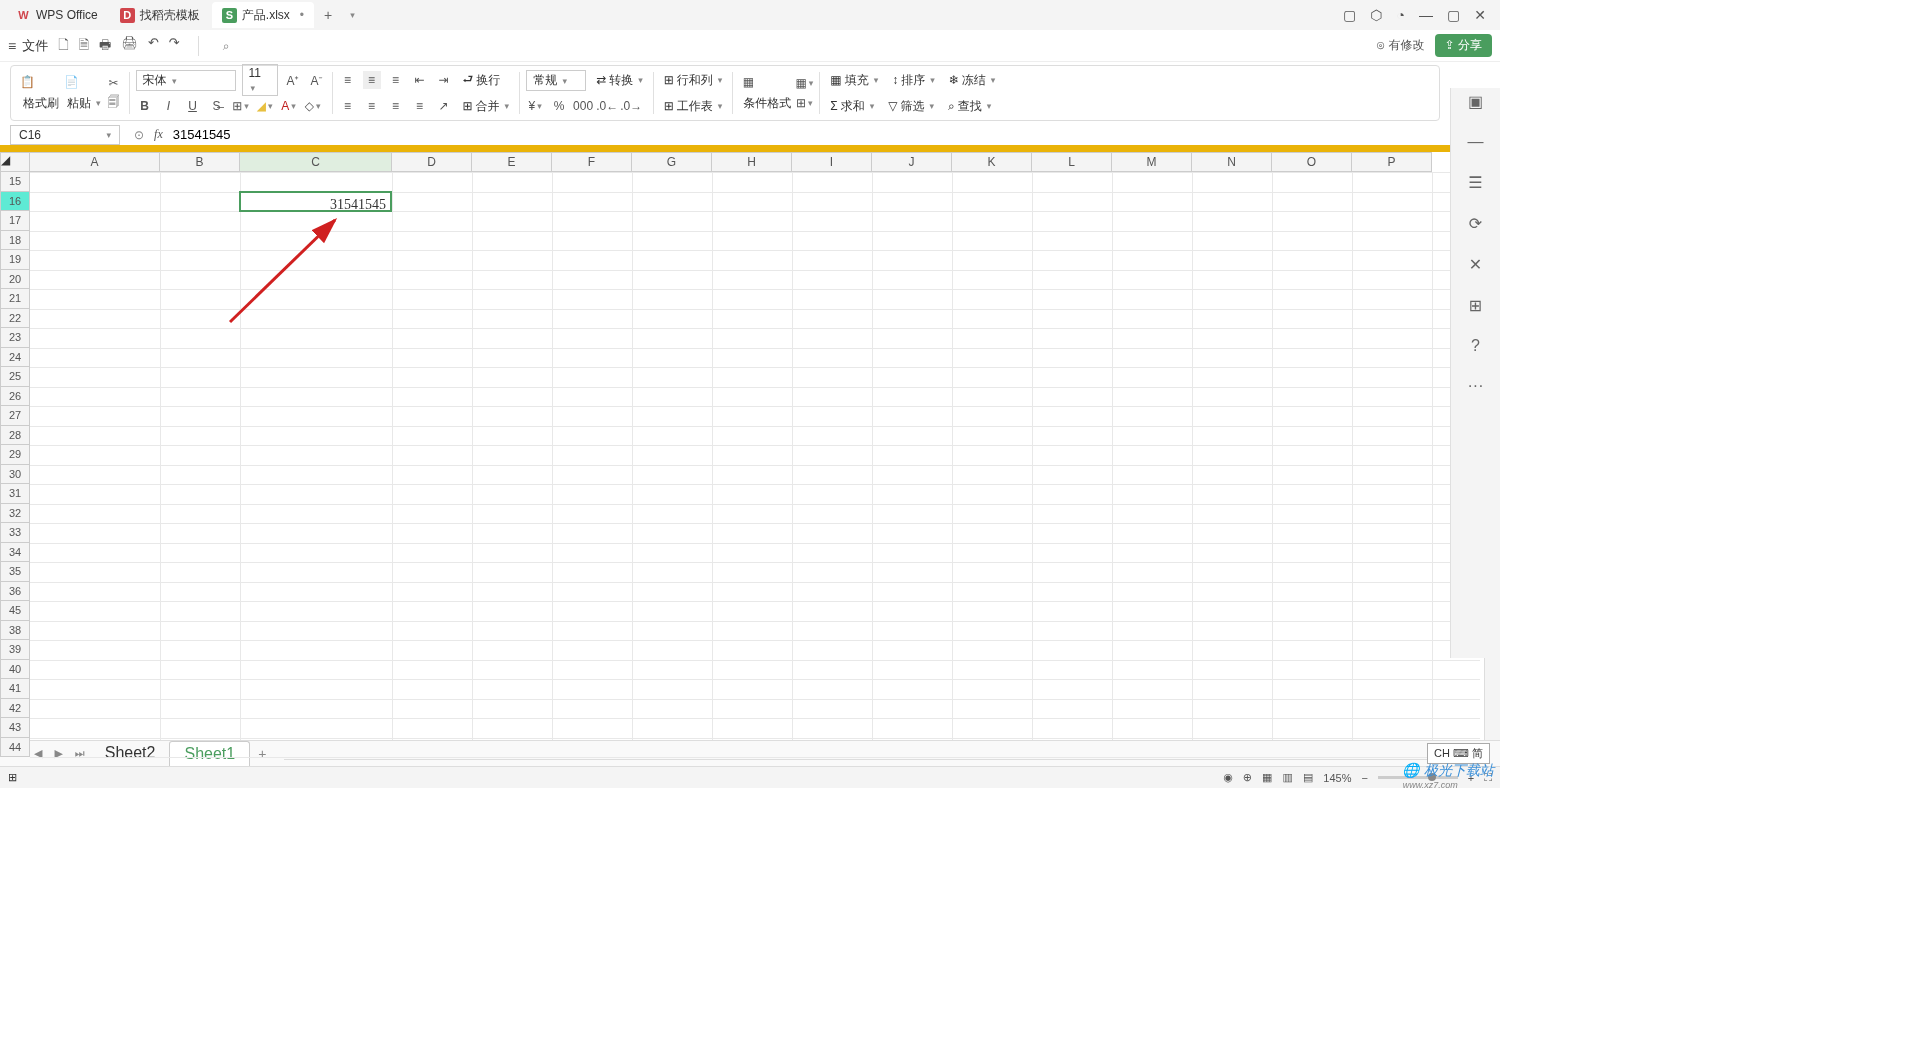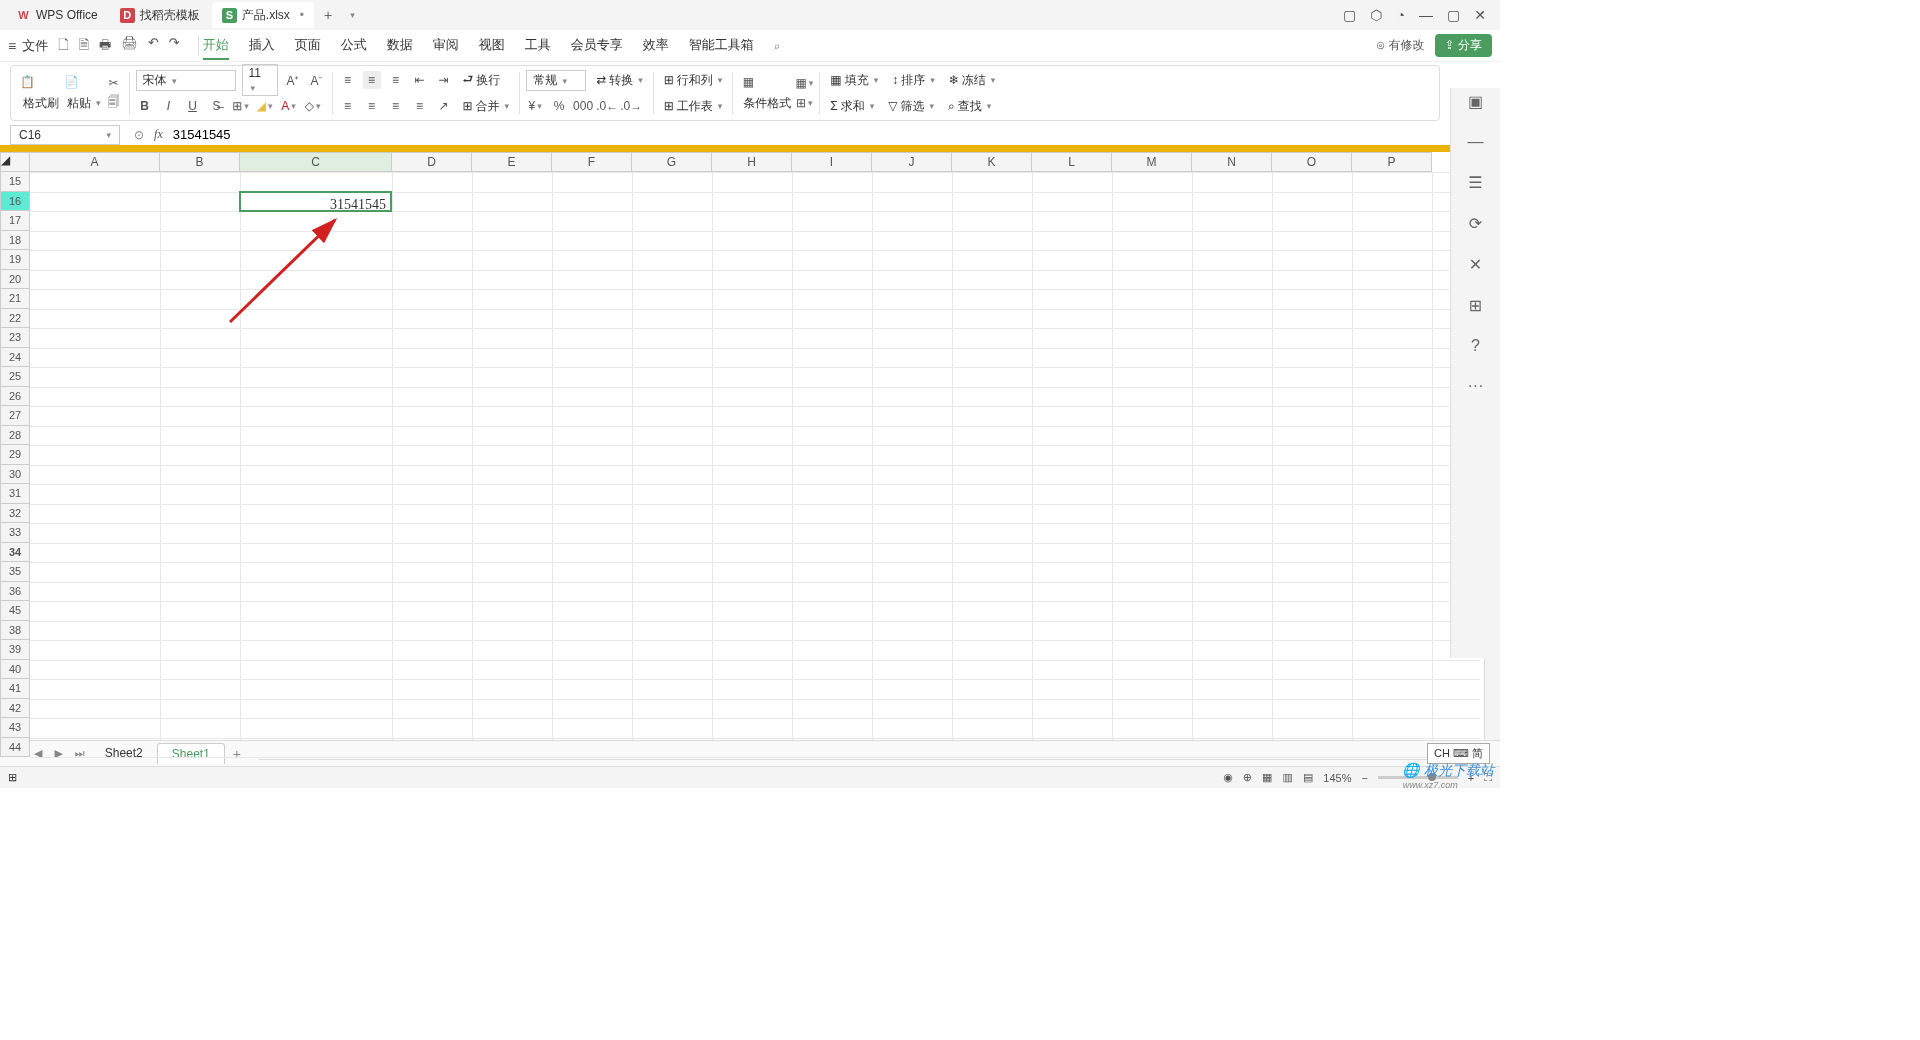--- a/index.html
+++ b/index.html
@@ -50,21 +50,21 @@
 .rowhdr { width:30px; border:1px solid #ccc; border-top:none; background:#f4f4f4; text-align:center; font-size:11px; color:#555; }
 .rowhdr.active { background:#5eead4; }
 .rowhdr-col { position:absolute; top:20px; left:0; width:30px; }
 .cells { position:absolute; top:20px; left:30px; right:20px; bottom:0; }
 .sel-cell { position:absolute; border:2px solid #4a9d5e; background:#fff; text-align:right; padding:2px 4px; font-size:14px; font-family:"SimSun"; }
 .arrow-svg { position:absolute; pointer-events:none; }
 .vscroll { position:absolute; right:0; top:0; width:16px; bottom:0; background:#f4f4f4; border-left:1px solid #ddd; }
 .vthumb { position:absolute; left:2px; width:12px; background:#ccc; border-radius:6px; }
 .sheet-tabs-row { height:26px; display:flex; align-items:center; border-top:1px solid #ddd; padding:0 6px; background:#f9f9f9; }
 .nav-arr { padding:0 6px; color:#888; cursor:pointer; font-size:11px; }
-.sheet-tab { padding:3px 14px; font-size:12px; cursor:pointer; border-radius:3px 3px 0 0; }
+.sheet-tab { padding:3px 14px; font-size:16px; cursor:pointer; border-radius:3px 3px 0 0; }
 .sheet-tab.active { background:#fff; color:#4a9d5e; border:1px solid #ccc; border-bottom:none; font-weight:500; }
 .add-sheet { padding:0 8px; color:#888; font-size:14px; }
 .status-bar { height:22px; border-top:1px solid #ddd; display:flex; align-items:center; padding:0 8px; font-size:11px; background:#f4f4f4; }
 .sb-right { margin-left:auto; display:flex; align-items:center; gap:10px; color:#555; }
 .sb-ic { cursor:pointer; }
 .right-rail { position:absolute; top:88px; right:0; width:50px; background:#f4f4f4; border-left:1px solid #e0e0e0; padding-top:4px; display:flex; flex-direction:column; align-items:center; gap:22px; height:570px; }
 .right-rail span { color:#666; font-size:16px; cursor:pointer; }
 .ime-badge { position:absolute; right:10px; bottom:48px; border:1px solid #aaa; background:#fff; padding:2px 6px; font-size:11px; }
 .watermark { position:absolute; right:6px; bottom:22px; font-size:14px; font-style:italic; color:#3a8fd8; }
 .watermark small { display:block; font-size:9px; color:#888; }
@@ -103,33 +103,20 @@
   <span class="file-btn">文件</span>
   <div class="qat">
     <span>🗋</span>
     <span>🗎</span>
     <span>🖶</span>
     <span>🖨</span>
     <span>↶</span>
     <span>↷</span>
   </div>
   <span class="divider"></span>
-  <div class="menus" id="menus">
-      <span class="menu-item active">开始</span>
-      <span class="menu-item">插入</span>
-      <span class="menu-item">页面</span>
-      <span class="menu-item">公式</span>
-      <span class="menu-item">数据</span>
-      <span class="menu-item">审阅</span>
-      <span class="menu-item">视图</span>
-      <span class="menu-item">工具</span>
-      <span class="menu-item">会员专享</span>
-      <span class="menu-item">效率</span>
-      <span class="menu-item">智能工具箱</span>
-    </div>
   <span style="margin-left:20px;color:#888">⌕</span>
   <div class="menu-right">
     <span class="cloud-save">⊙ 有修改</span>
     <span class="share-btn">⇪ 分享</span>
   </div>
 </div>
 
 <div class="ribbon">
   <div class="rcol">
       <span class="ricon">📋</span>
@@ -282,21 +269,21 @@
       <div class="rowhdr" style="height: 19.5px; line-height: 19.5px;">24</div>
       <div class="rowhdr" style="height: 19.5px; line-height: 19.5px;">25</div>
       <div class="rowhdr" style="height: 19.5px; line-height: 19.5px;">26</div>
       <div class="rowhdr" style="height: 19.5px; line-height: 19.5px;">27</div>
       <div class="rowhdr" style="height: 19.5px; line-height: 19.5px;">28</div>
       <div class="rowhdr" style="height: 19.5px; line-height: 19.5px;">29</div>
       <div class="rowhdr" style="height: 19.5px; line-height: 19.5px;">30</div>
       <div class="rowhdr" style="height: 19.5px; line-height: 19.5px;">31</div>
       <div class="rowhdr" style="height: 19.5px; line-height: 19.5px;">32</div>
       <div class="rowhdr" style="height: 19.5px; line-height: 19.5px;">33</div>
-      <div class="rowhdr" style="height: 19.5px; line-height: 19.5px; font-weight: bold;">34</div>
+      <div class="rowhdr" style="height: 19.5px; line-height: 19.5px;">34</div>
       <div class="rowhdr" style="height: 19.5px; line-height: 19.5px;">35</div>
       <div class="rowhdr" style="height: 19.5px; line-height: 19.5px;">36</div>
       <div class="rowhdr" style="height: 19.5px; line-height: 19.5px;">45</div>
       <div class="rowhdr" style="height: 19.5px; line-height: 19.5px;">38</div>
       <div class="rowhdr" style="height: 19.5px; line-height: 19.5px;">39</div>
       <div class="rowhdr" style="height: 19.5px; line-height: 19.5px;">40</div>
       <div class="rowhdr" style="height: 19.5px; line-height: 19.5px;">41</div>
       <div class="rowhdr" style="height: 19.5px; line-height: 19.5px;">42</div>
       <div class="rowhdr" style="height: 19.5px; line-height: 19.5px;">43</div>
       <div class="rowhdr" style="height: 19.5px; line-height: 19.5px;">44</div>

